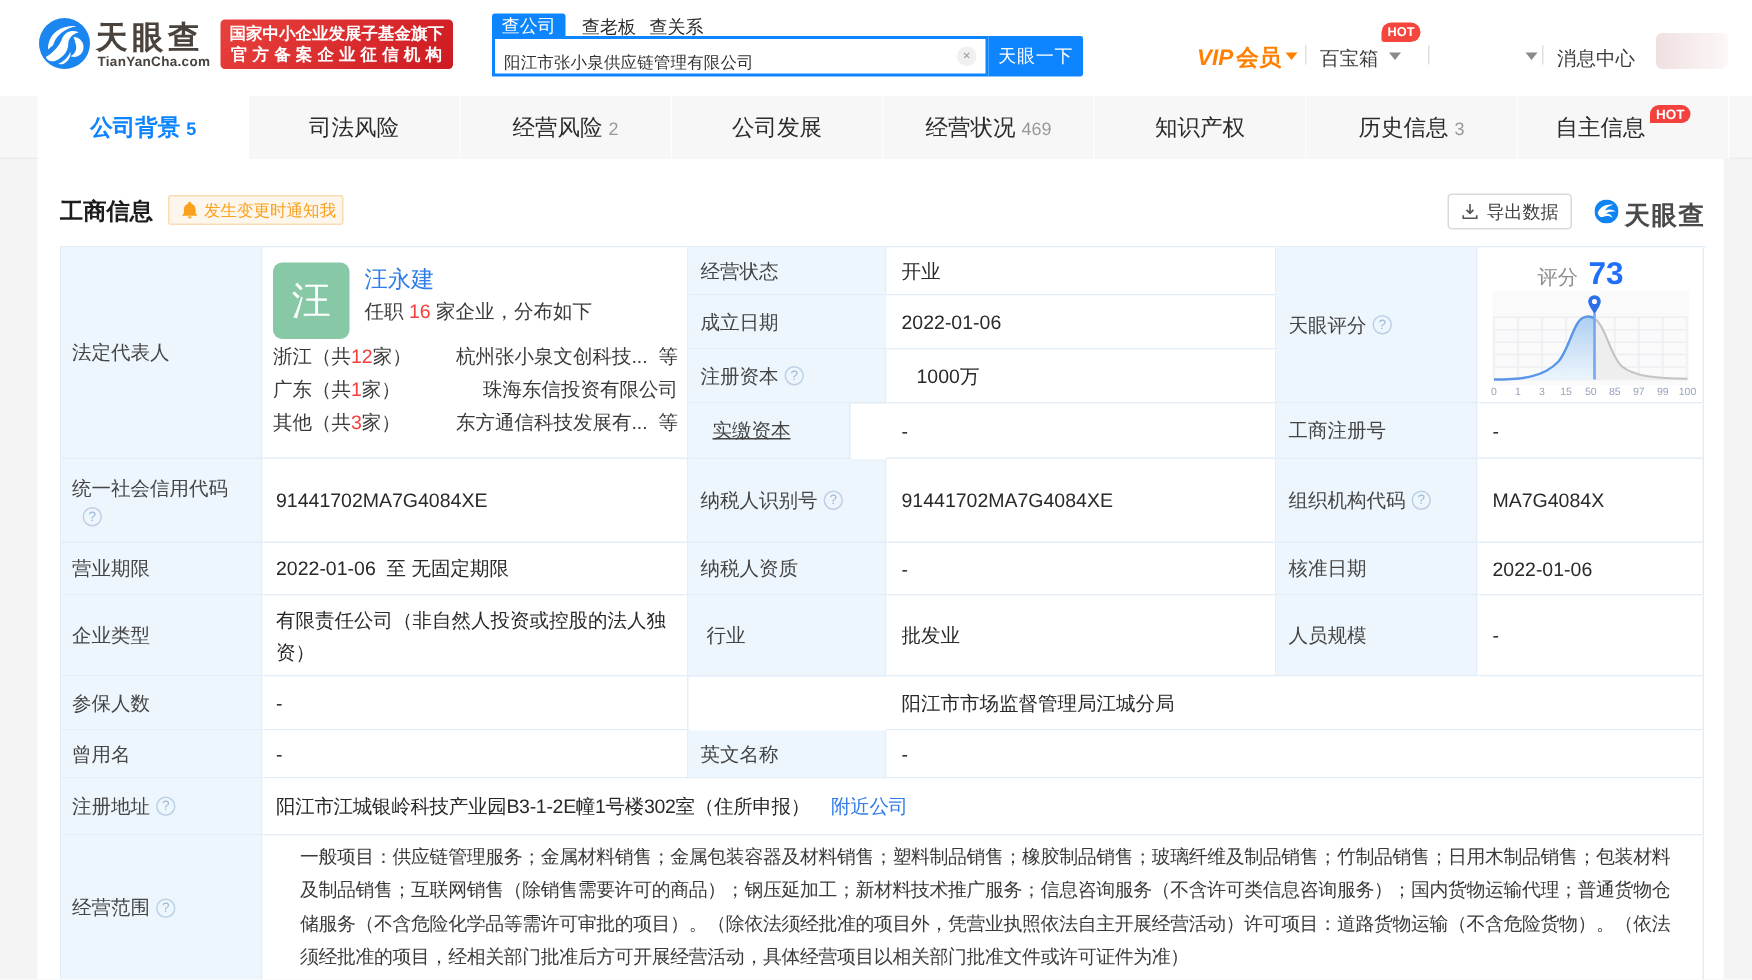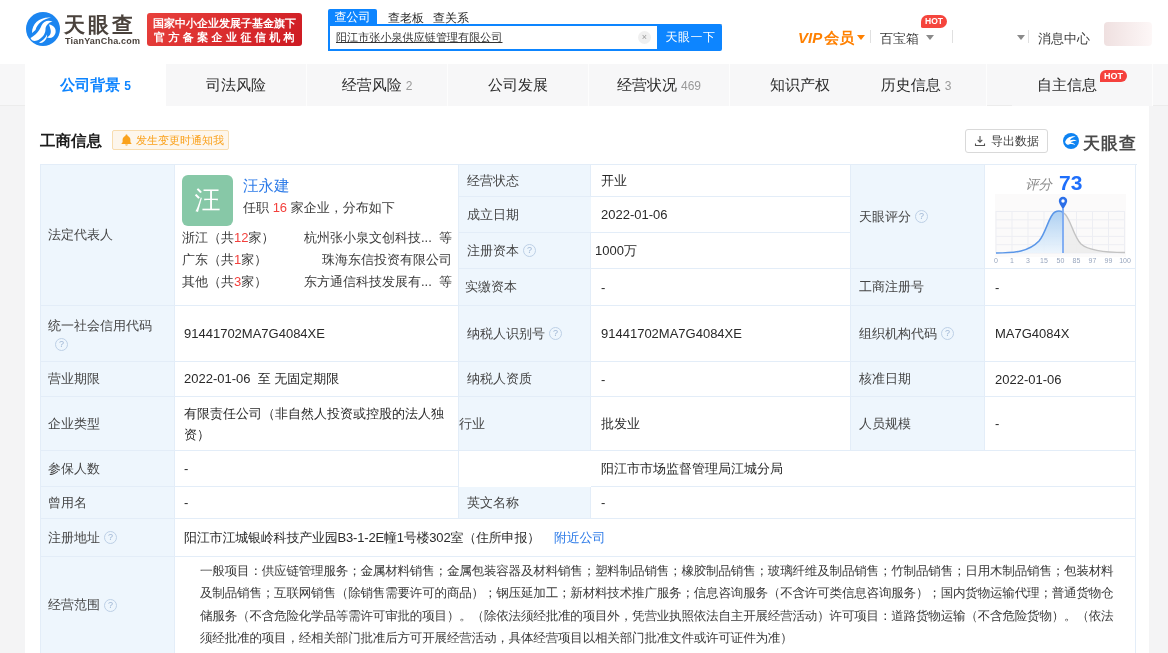--- a/index.html
+++ b/index.html
@@ -44,21 +44,21 @@
     <div class="abs" style="left:147px;top:13px;width:155px;height:33px;background:linear-gradient(135deg,#e8413c,#cd1a22);border-radius:3px;color:#fff;text-align:center;white-space:nowrap;">
       <div style="font-size:11px;font-weight:bold;line-height:13px;margin-top:4px;">国家中小企业发展子基金旗下</div>
       <div style="font-size:11px;font-weight:bold;line-height:13px;margin-top:1px;letter-spacing:3.4px;margin-left:3px;">官方备案企业征信机构</div>
     </div>
 
     <div class="abs" style="left:377px;top:24px;width:345px;height:1px;background:#cfcfcf;"></div>
     <div class="abs" style="left:328px;top:9px;width:49px;height:16px;background:#0d85ff;color:#fff;font-size:12px;display:flex;align-items:center;justify-content:center;border-radius:2px 2px 0 0;">查公司</div>
     <div class="abs" style="left:388px;top:10px;font-size:12px;color:#2b2b2b;">查老板</div>
     <div class="abs" style="left:433px;top:10px;font-size:12px;color:#2b2b2b;">查关系</div>
 
-    <div class="abs" style="left:328px;top:24px;width:331px;height:27px;background:#fff;border:2px solid #0d85ff;display:flex;align-items:center;text-decoration:underline;">
+    <div class="abs" style="left:328px;top:24px;width:331px;height:27px;background:#fff;border:2px solid #0d85ff;display:flex;align-items:flex-end;">
       <span style="font-size:11px;color:#333;margin-left:6px;letter-spacing:0.1px;">阳江市张小泉供应链管理有限公司</span>
     </div>
     <div class="abs" style="left:638px;top:31px;width:13px;height:13px;border-radius:50%;background:#f0f0f0;color:#9b9b9b;font-size:9px;line-height:13px;text-align:center;">×</div>
     <div class="abs" style="left:659px;top:24px;width:63px;height:27px;background:#0d85ff;border-radius:0 2px 2px 0;color:#fff;font-size:12px;display:flex;align-items:center;justify-content:center;letter-spacing:0.5px;">天眼一下</div>
 
     <div class="abs" style="left:798px;top:29px;font-size:15px;font-weight:bold;color:#ff8000;font-style:italic;">VIP<span style="font-style:normal;margin-left:2px;">会员</span></div>
     <div class="abs" style="left:857px;top:35px;width:0;height:0;border-left:4px solid transparent;border-right:4px solid transparent;border-top:5px solid #ff8000;"></div>
     <div class="abs" style="left:870px;top:30px;width:1px;height:13px;background:#e0e0e0;"></div>
     <div class="abs" style="left:880px;top:30px;font-size:13px;color:#3c3c3c;">百宝箱</div>
     <div class="abs" style="left:926px;top:35px;width:0;height:0;border-left:4px solid transparent;border-right:4px solid transparent;border-top:5px solid #8a8a8a;"></div>
@@ -70,21 +70,21 @@
     <div class="abs" style="left:1038px;top:30px;font-size:13px;color:#3c3c3c;">消息中心</div>
     <div class="abs" style="left:1104px;top:22px;width:48px;height:24px;border-radius:4px;background:linear-gradient(90deg,#efe0e0,#f7eded 55%,#fdf7f7);"></div>
   </div>
   <div id="tabbar">
     <div class="tab active" style="left:25px;">公司背景<span class="cnt">5</span></div>
     <div class="tab" style="left:166px;">司法风险</div>
     <div class="tab" style="left:307px;">经营风险<span class="cnt">2</span></div>
     <div class="tab" style="left:448px;">公司发展</div>
     <div class="tab" style="left:589px;">经营状况<span class="cnt">469</span></div>
     <div class="tab" style="left:730px;">知识产权</div>
-    <div class="tab" style="left:846px;">历史信息<span class="cnt">3</span></div>
+    <div class="tab" style="left:871px;">历史信息<span class="cnt">3</span></div>
     <div class="tab" style="left:1012px;padding-right:30px;">自主信息</div>
     <div class="hotbadge" style="left:1100px;top:6px;">HOT</div>
   </div>
   <div id="content"></div>
   <div class="abs" style="left:40px;top:131px;font-size:15.5px;font-weight:bold;color:#1c1c1c;">工商信息</div>
   <div class="abs" style="left:112px;top:130px;width:117px;height:20px;background:#fdf6ec;border:1px solid #f8ddb0;border-radius:2px;display:flex;align-items:center;white-space:nowrap;">
     <svg style="margin-left:8px;flex:none;" width="11" height="12" viewBox="0 0 11 12">
         <path d="M5.5 0.5 C6.1 0.5 6.6 1 6.6 1.6 L6.6 1.9 C8.3 2.4 9.4 3.9 9.4 5.7 L9.4 8.2 L10.4 9.3 L10.4 9.9 L0.6 9.9 L0.6 9.3 L1.6 8.2 L1.6 5.7 C1.6 3.9 2.7 2.4 4.4 1.9 L4.4 1.6 C4.4 1 4.9 0.5 5.5 0.5 Z" fill="#faa21d"></path>
         <path d="M4.2 10.4 L6.8 10.4 C6.8 11.1 6.2 11.6 5.5 11.6 C4.8 11.6 4.2 11.1 4.2 10.4 Z" fill="#faa21d"></path>
       </svg>
@@ -111,26 +111,26 @@
       <div style="position:absolute;left:68px;top:34px;font-size:13px;color:#3a3a3a;">任职 <span class="red">16</span> 家企业，分布如下</div>
       <div style="position:absolute;left:7px;top:64px;width:270px;font-size:13px;color:#3a3a3a;">浙江（共<span class="red">12</span>家）<span style="float:right;">杭州张小泉文创科技...&nbsp;&nbsp;等</span></div>
       <div style="position:absolute;left:7px;top:86px;width:270px;font-size:13px;color:#3a3a3a;">广东（共<span class="red">1</span>家）<span style="float:right;">珠海东信投资有限公司</span></div>
       <div style="position:absolute;left:7px;top:108px;width:270px;font-size:13px;color:#3a3a3a;">其他（共<span class="red">3</span>家）<span style="float:right;">东方通信科技发展有...&nbsp;&nbsp;等</span></div>
     </div>
     <div class="cell lbl" style="left:418px;top:0;width:132px;height:32px;padding-left:8px;">经营状态</div>
     <div class="cell val" style="left:550px;top:0;width:260px;height:32px;padding-left:10px;">开业</div>
     <div class="cell lbl" style="left:418px;top:32px;width:153px;height:36px;padding-left:8px;">成立日期</div>
     <div class="cell val" style="left:550px;top:32px;width:260px;height:36px;padding-left:10px;">2022-01-06</div>
     <div class="cell lbl" style="left:418px;top:68px;width:132px;height:36px;padding-left:8px;">注册资本<span class="q">?</span></div>
-    <div class="cell val" style="left:550px;top:68px;width:260px;height:36px;padding-left:4px;">1000万</div>
-    <div class="cell lbl" style="left:418px;top:104px;width:132px;height:37px;padding-left:6px;">实缴资本</div>
+    <div class="cell val" style="left:550px;top:68px;width:260px;height:36px;padding-left:20px;">1000万</div>
+    <div class="cell lbl" style="left:418px;top:104px;width:108px;height:37px;padding-left:16px;text-decoration:underline;">实缴资本</div>
     <div class="cell val" style="left:550px;top:104px;width:260px;height:37px;padding-left:10px;">-</div>
     <div class="cell lbl" style="left:810px;top:0;width:134px;height:104px;padding-left:8px;">天眼评分<span class="q">?</span></div>
     <div class="cell val" style="left:944px;top:0;width:151px;height:104px;" id="scorecell">
-      <span style="position:absolute;left:40px;top:11px;font-size:13.5px;color:#8c8c8c;font-style:italic;">评分</span>
+      <span style="position:absolute;left:40px;top:11px;font-size:13.5px;color:#8c8c8c;">评分</span>
       <span style="position:absolute;left:74px;top:6px;font-size:21px;font-weight:bold;color:#1f6ffb;">73</span>
       <svg style="position:absolute;left:0;top:0;" width="149" height="104" viewBox="0 0 149 104">
         <defs>
           <linearGradient id="bluefill" x1="0" y1="0" x2="0" y2="1">
             <stop offset="0" stop-color="#a8cdf1" stop-opacity=".95"></stop>
             <stop offset="1" stop-color="#eaf4fd" stop-opacity=".85"></stop>
           </linearGradient>
           <clipPath id="clipL">
               <rect x="0" y="0" width="78" height="104"></rect>
             </clipPath>
@@ -179,21 +179,21 @@
     <div class="cell val" style="left:134px;top:197px;width:284px;height:35px;padding-left:9px;">2022-01-06&nbsp; 至 无固定期限</div>
     <div class="cell lbl" style="left:418px;top:197px;width:132px;height:35px;padding-left:8px;">纳税人资质</div>
     <div class="cell val" style="left:550px;top:197px;width:260px;height:35px;padding-left:10px;">-</div>
     <div class="cell lbl" style="left:810px;top:197px;width:134px;height:35px;padding-left:8px;">核准日期</div>
     <div class="cell val" style="left:944px;top:197px;width:151px;height:35px;padding-left:10px;">2022-01-06</div>
 
     <div class="cell lbl" style="left:0;top:232px;width:134px;height:54px;padding-left:7px;">企业类型</div>
     <div class="cell val" style="left:134px;top:232px;width:284px;height:54px;padding-left:9px;">
         <div style="line-height:21px;">有限责任公司（非自然人投资或控股的法人独<br>资）</div>
       </div>
-    <div class="cell lbl" style="left:418px;top:232px;width:132px;height:54px;padding-left:0;">行业</div>
+    <div class="cell lbl" style="left:418px;top:232px;width:132px;height:54px;padding-left:12px;">行业</div>
     <div class="cell val" style="left:550px;top:232px;width:260px;height:54px;padding-left:10px;">批发业</div>
     <div class="cell lbl" style="left:810px;top:232px;width:134px;height:54px;padding-left:8px;">人员规模</div>
     <div class="cell val" style="left:944px;top:232px;width:151px;height:54px;padding-left:10px;">-</div>
 
     <div class="cell lbl" style="left:0;top:286px;width:134px;height:36px;padding-left:7px;">参保人数</div>
     <div class="cell val" style="left:134px;top:286px;width:284px;height:36px;padding-left:9px;">-</div>
     <div class="cell lbl" style="left:0;top:322px;width:134px;height:32px;padding-left:7px;">曾用名</div>
 
     <div class="cell val" style="left:550px;top:286px;width:545px;height:36px;padding-left:10px;">阳江市市场监督管理局江城分局</div>
     <div class="cell val" style="left:134px;top:322px;width:284px;height:32px;padding-left:9px;">-</div>

